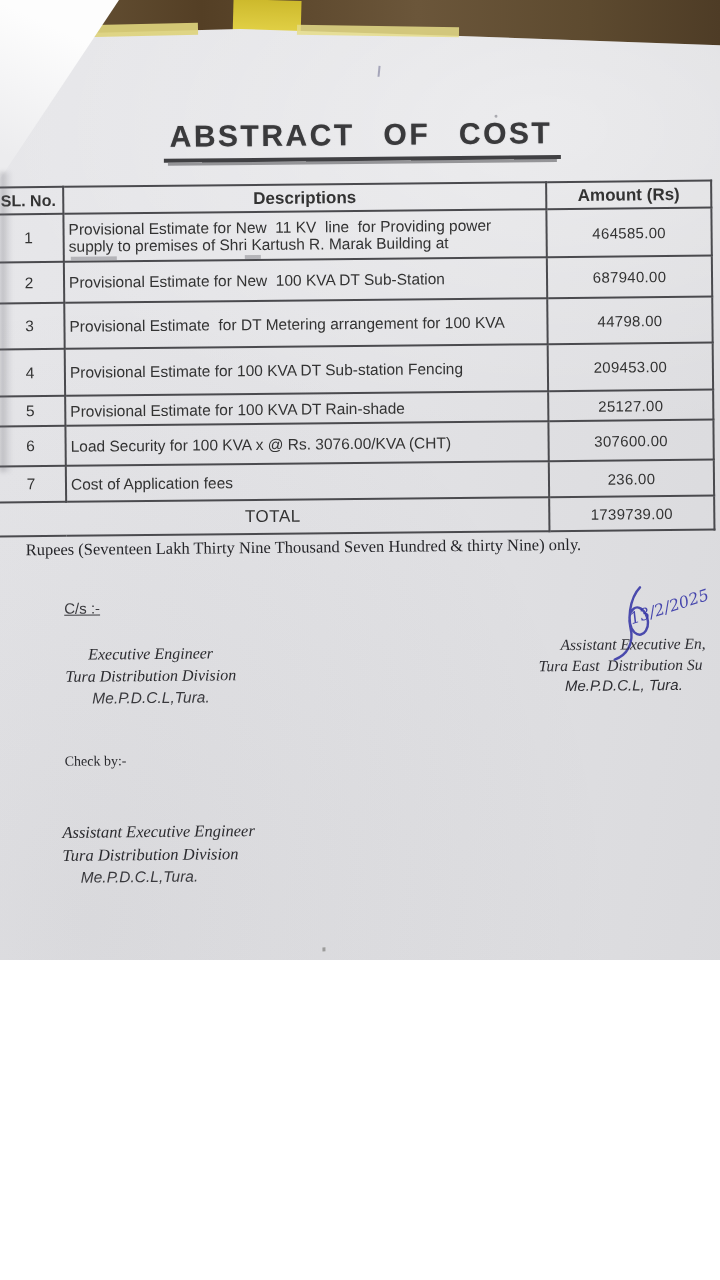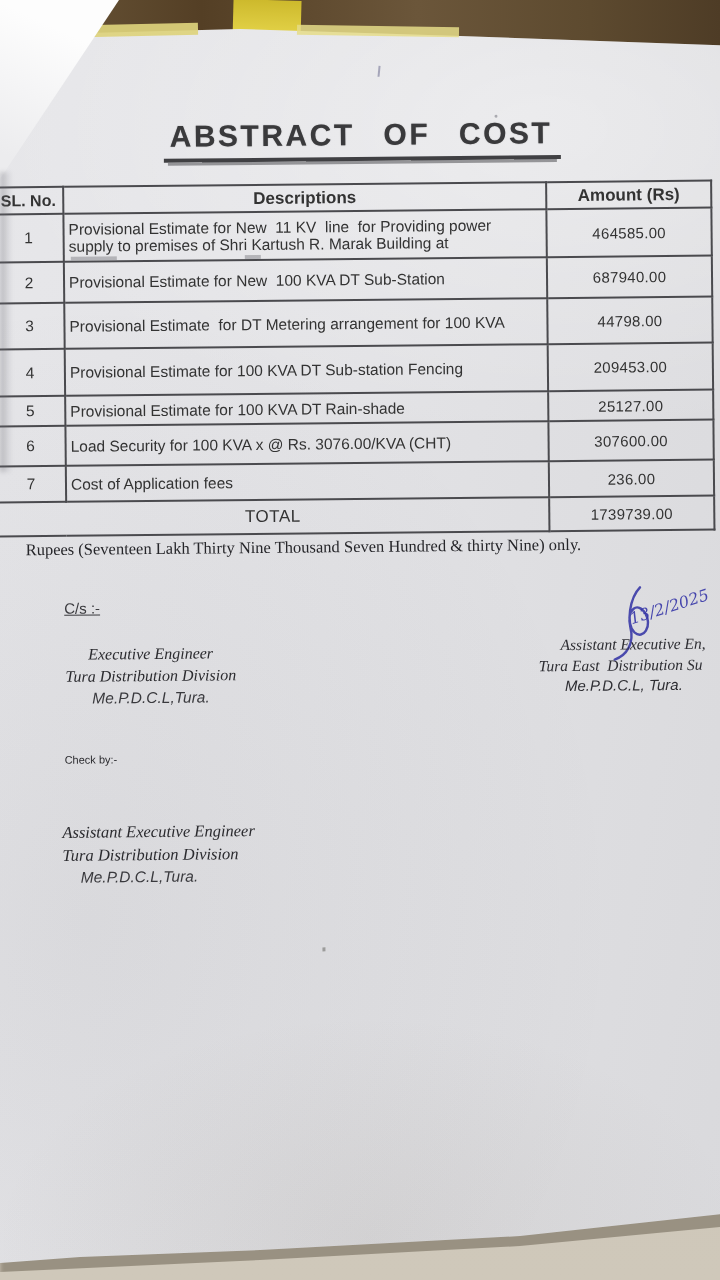--- a/index.html
+++ b/index.html
@@ -1,17 +1,17 @@
 <!DOCTYPE html>
 <html><head>
 <meta charset="utf-8">
 <style>
   html,body{margin:0;padding:0;}
   .stage{
-    position:relative;width:720px;height:1280px;overflow:hidden;
+    position:relative;width:720px;height:960px;overflow:hidden;
     background:linear-gradient(to bottom,#5d4929 0px,#62502f 46px,#c9c1b3 47px,#cfc8ba 100%);
     font-family:"Liberation Sans",sans-serif;
   }
   
   .desk-top{position:absolute;left:0;top:0;width:720px;height:50px;
     background:linear-gradient(90deg,#6e5a3c,#543f25 28%,#6b563a 58%,#5d4a2f 82%,#4e3c26);}
   .tape-tab{position:absolute;left:233px;top:0;width:68px;height:42px;
     background:linear-gradient(180deg,#cdb92c,#e8d84e);transform:rotate(1.5deg);}
   .paper-bottom-shadow{position:absolute;left:0;top:0;width:740px;height:1280px;
     background:rgba(110,100,84,0.55);filter:blur(2px);
@@ -66,22 +66,22 @@
   .sig-left{position:absolute;left:52px;top:641px;width:192px;text-align:center;}
   .sig-left .nm{font-family:"Liberation Serif",serif;font-style:italic;font-size:16px;color:#2b2b2f;line-height:22px;}
   .sig-left .co{font-family:"Liberation Sans",sans-serif;font-style:italic;font-size:15.5px;color:#3a3a3e;line-height:22px;}
   .sig-right-line{position:absolute;font-family:"Liberation Serif",serif;font-style:italic;
     font-size:15.5px;color:#2e2e33;white-space:pre;}
   .srl1{left:558px;top:638px;} .srl2{left:536px;top:659px;}
   .srl3{left:562px;top:679px;font-family:"Liberation Sans",sans-serif;font-size:15px;}
   .signature-svg{position:absolute;left:598px;top:584px;}
   .hand-date{position:absolute;left:626px;top:600px;font-family:"DejaVu Serif",serif;font-style:italic;
     font-size:16px;color:#3737a8;transform:rotate(-17deg);white-space:nowrap;opacity:.9;}
-  .check-label{position:absolute;left:61px;top:751px;font-family:Liberation Sans, sans-serif;
-    font-size:11px;color:#2b2b2f;}
+  .check-label{position:absolute;left:61px;top:751px;font-family:Liberation Serif, serif;
+    font-size:14px;color:#2b2b2f;}
   .check-block{position:absolute;left:58px;top:819px;}
   .check-block .nm{font-family:"Liberation Serif",serif;font-style:italic;font-size:16.5px;color:#2b2b2f;line-height:22.5px;}
   .check-block .co{font-family:"Liberation Sans",sans-serif;font-style:italic;font-size:15.5px;color:#3a3a3e;
     line-height:22.5px;padding-left:18px;}
   
   .speck{position:absolute;background:#8d8da8;}
   .speck.s1{left:381px;top:66px;width:2px;height:11px;transform:rotate(6deg);opacity:.75;}
   .speck.s2{left:497px;top:116px;width:3px;height:3px;border-radius:50%;background:#9a9aa0;opacity:.8;}
   .speck.s3{left:317px;top:947px;width:3px;height:4px;background:#82827f;opacity:.7;}
 </style>

